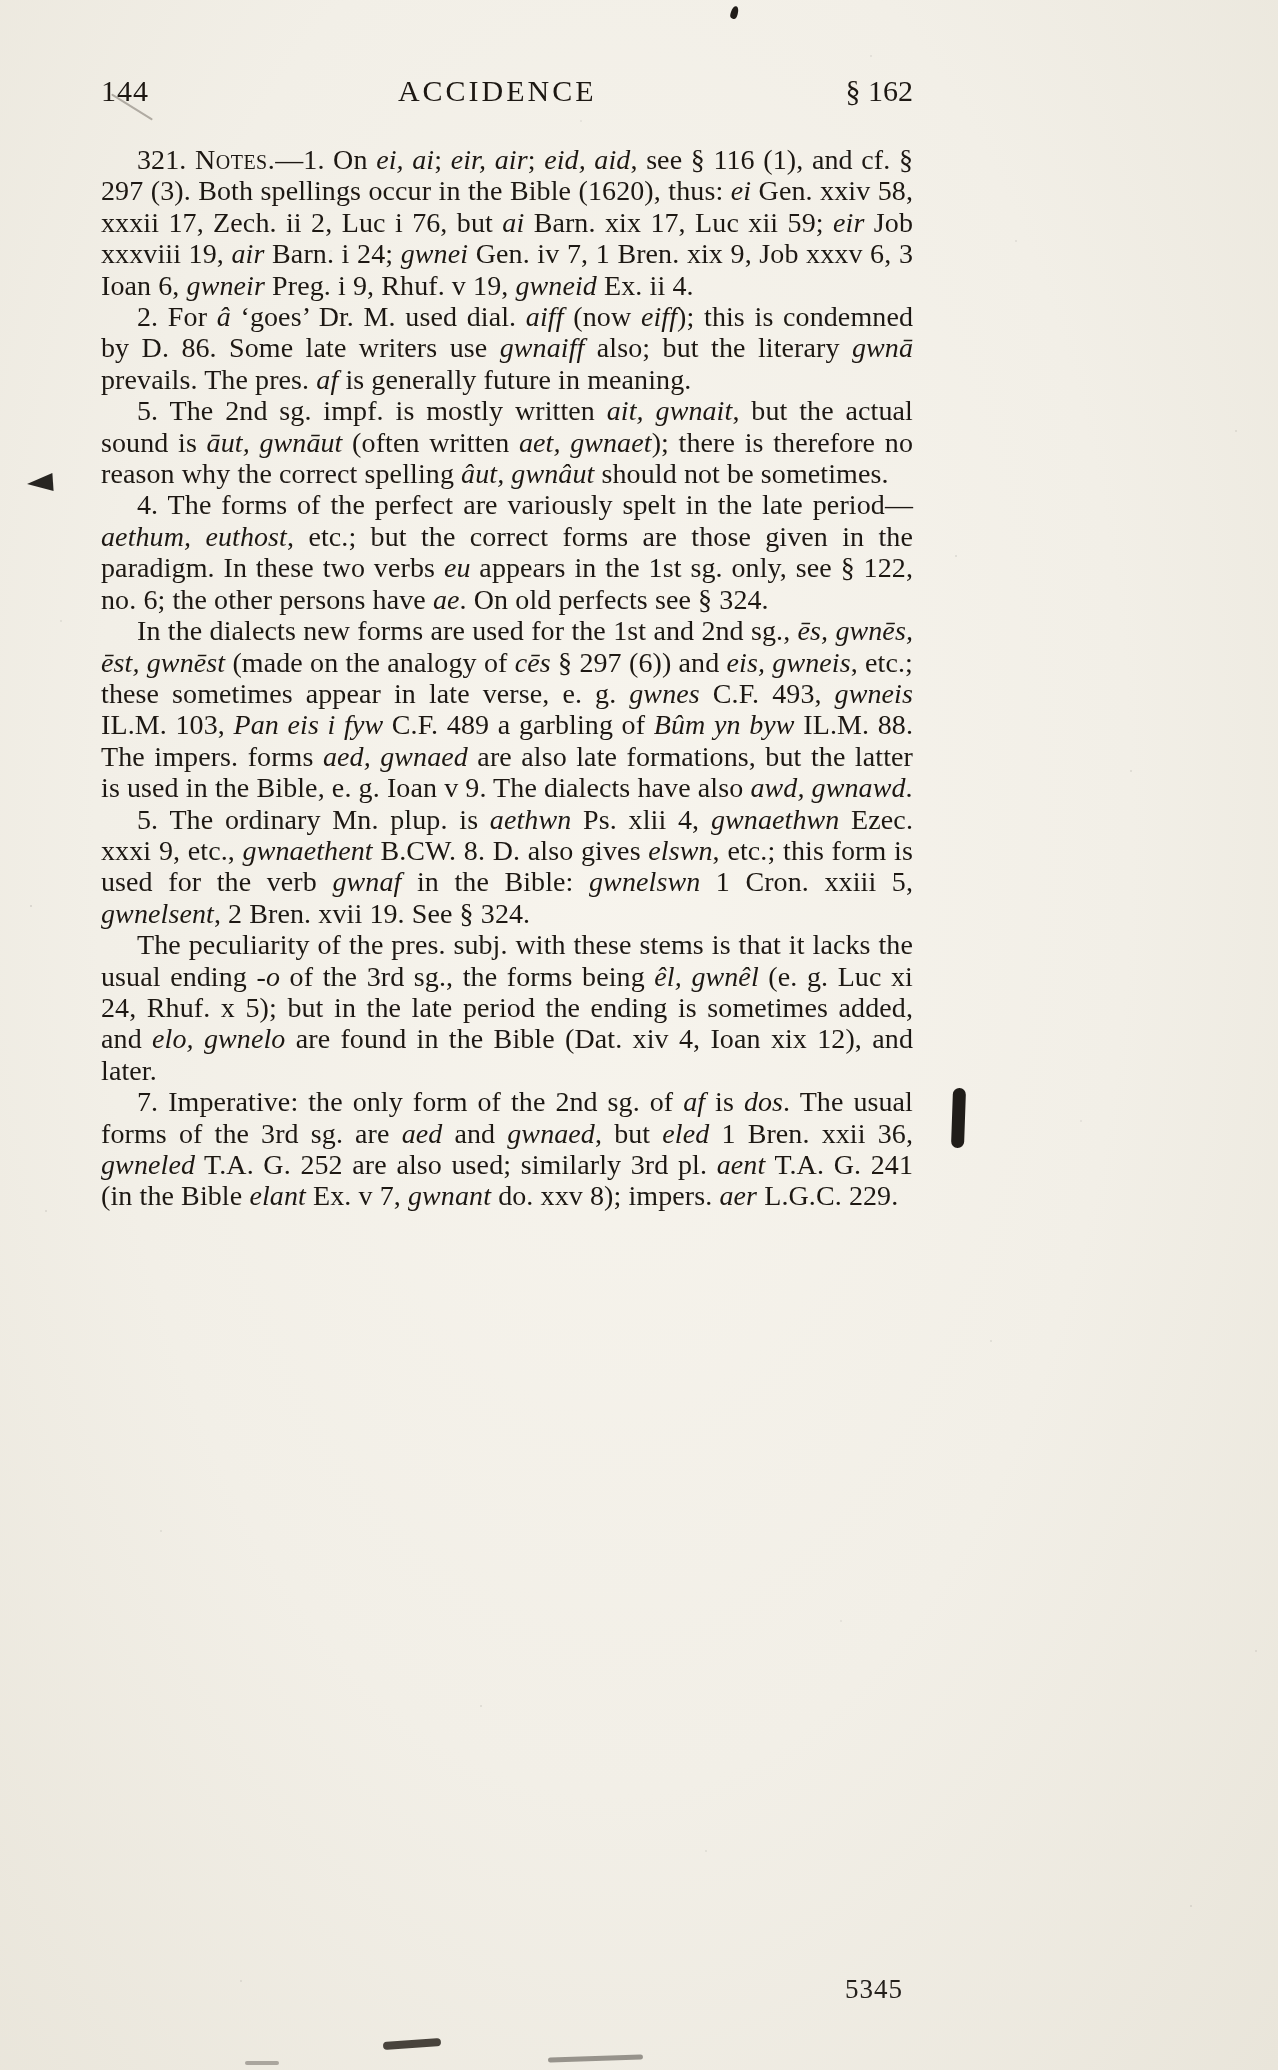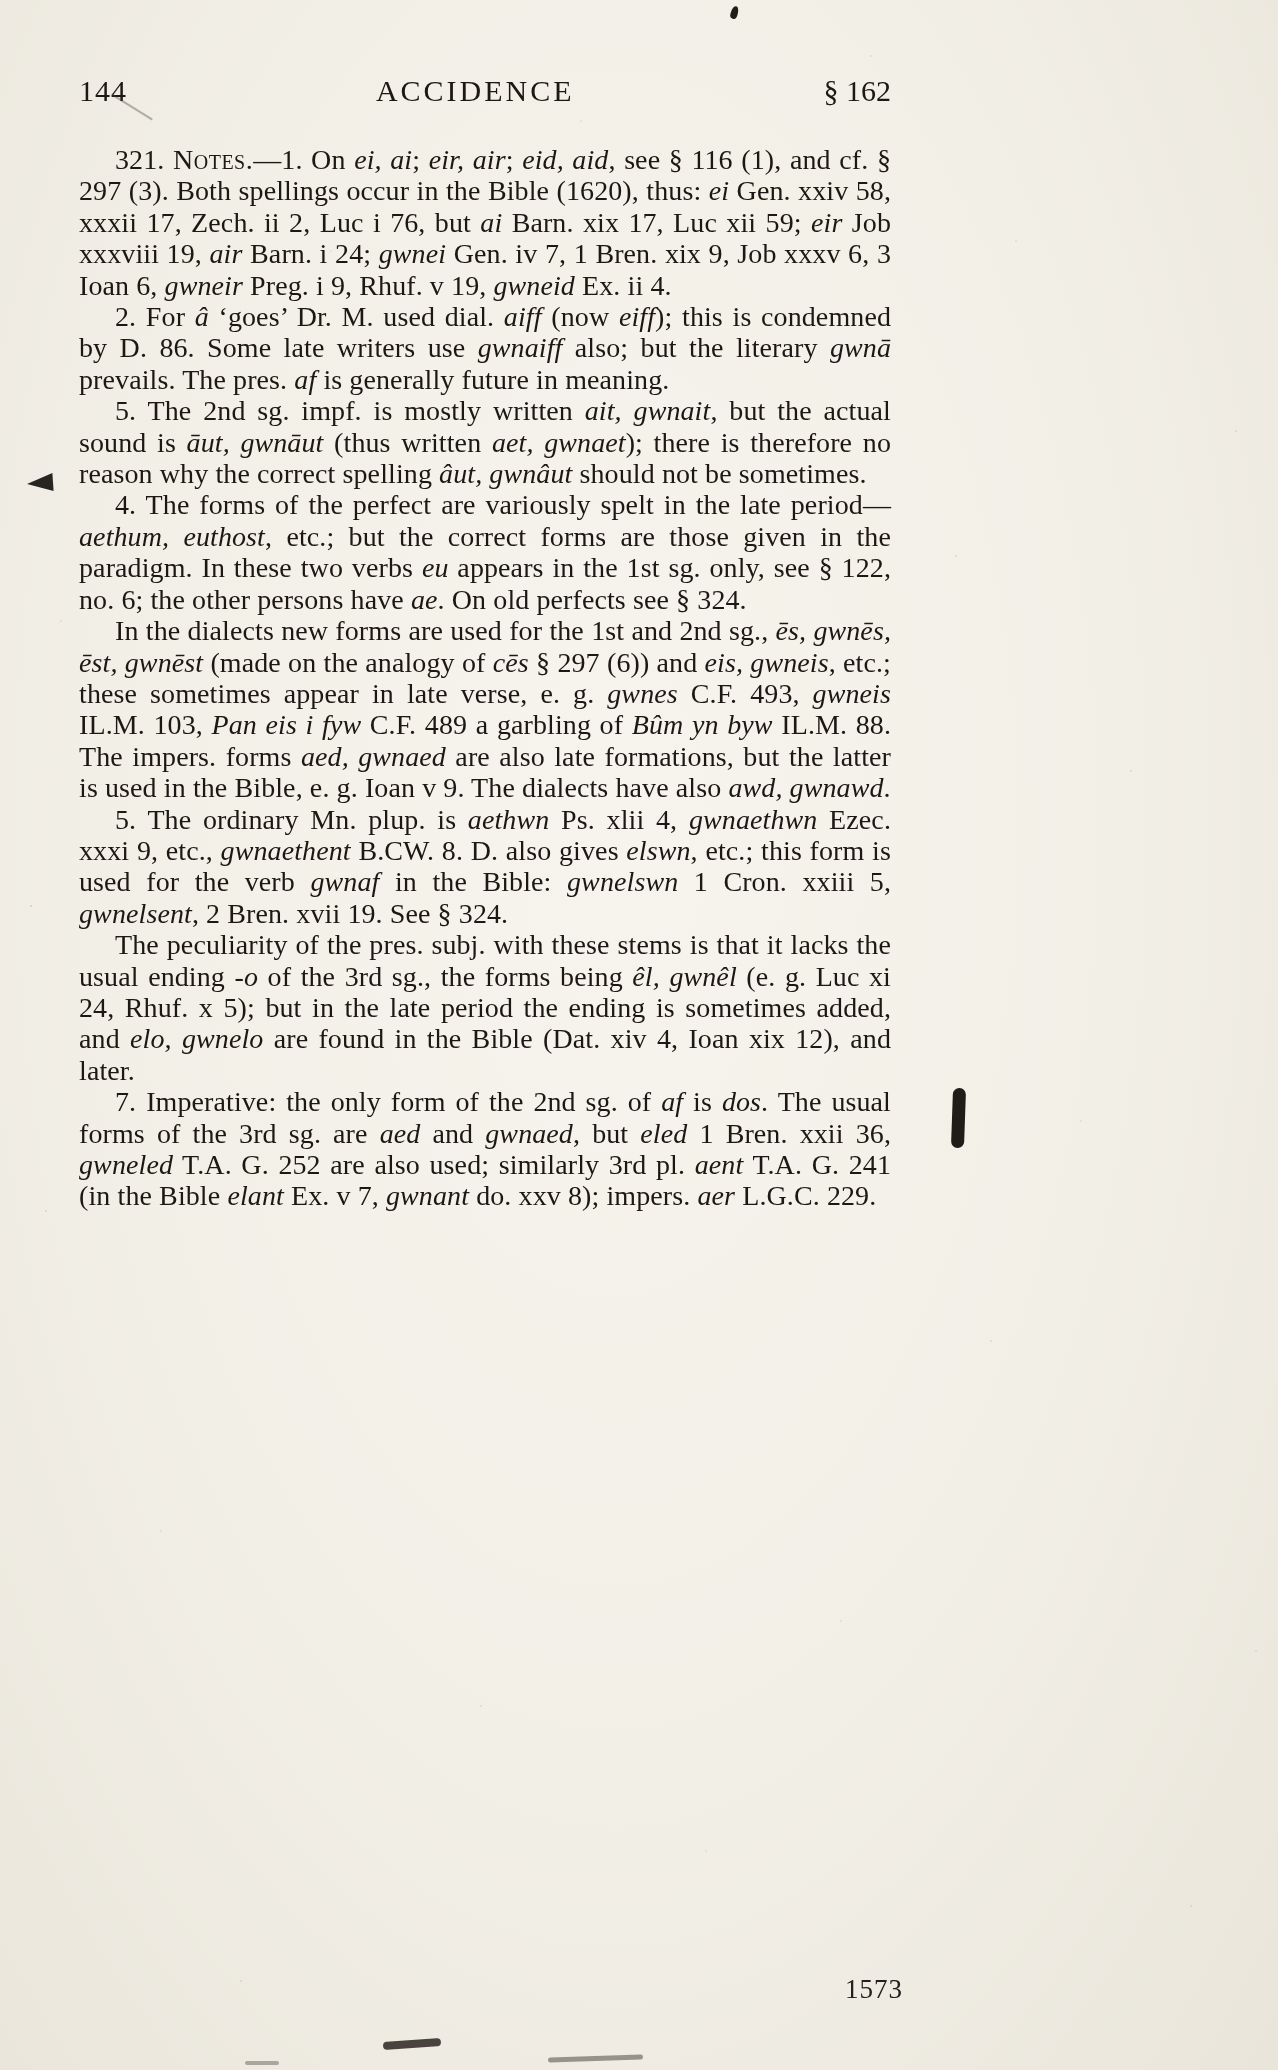--- a/index.html
+++ b/index.html
@@ -10,21 +10,21 @@
     overflow: hidden;
   }
   .page {
     position: relative;
     width: 1278px; height: 2070px;
     background: radial-gradient(ellipse at 48% 40%, #f7f4ed 0%, #f2efe7 55%, #e9e5da 100%);
     overflow: hidden;
   }
   .content {
     position: absolute;
-    left: 79px; top: 74px;
+    left: 101px; top: 74px;
     width: 812px;
   }
   .header {
     display: flex;
     justify-content: space-between;
     align-items: baseline;
     font-size: 30px;
     line-height: 34px;
     margin-bottom: 36px;
   }
@@ -128,30 +128,30 @@
 
   <div class="content">
     <div class="header">
       <span class="pagenum">144</span>
       <span class="title">ACCIDENCE</span>
       <span class="section">§ 162</span>
     </div>
     <div class="body-text">
         <p><span class="b">321. </span><span class="sc">Notes.</span><span>—1. On </span><span class="i">ei, ai</span><span>; </span><span class="i">eir, air</span><span>; </span><span class="i">eid, aid</span><span>, see § 116 (1), and cf. § 297 (3). Both spellings occur in the Bible (1620), thus: </span><span class="i">ei</span><span> Gen. xxiv 58, xxxii 17, Zech. ii 2, Luc i 76, but </span><span class="i">ai</span><span> Barn. xix 17, Luc xii 59; </span><span class="i">eir</span><span> Job xxxviii 19, </span><span class="i">air</span><span> Barn. i 24; </span><span class="i">gwnei</span><span> Gen. iv 7, 1 Bren. xix 9, Job xxxv 6, 3 Ioan 6, </span><span class="i">gwneir</span><span> Preg. i 9, Rhuf. v 19, </span><span class="i">gwneid</span><span> Ex. ii 4.</span></p>
         <p><span>2. For </span><span class="i">â</span><span> ‘goes’ Dr. M. used dial. </span><span class="i">aiff</span><span> (now </span><span class="i">eiff</span><span>); this is condemned by D. 86.  Some late writers use </span><span class="i">gwnaiff</span><span> also; but the literary </span><span class="i">gwnā</span><span> prevails.  The pres. </span><span class="i">af</span><span> is generally future in meaning.</span></p>
-        <p><span>5. The 2nd sg. impf. is mostly written </span><span class="i">ait, gwnait</span><span>, but the actual sound is </span><span class="i">āut, gwnāut</span><span> (thus written </span><span class="i">aet, gwnaet</span><span>); there is therefore no reason why the correct spelling </span><span class="i">âut, gwnâut</span><span> should not be sometimes.</span></p>
+        <p><span>5. The 2nd sg. impf. is mostly written </span><span class="i">ait, gwnait</span><span>, but the actual sound is </span><span class="i">āut, gwnāut</span><span> (often written </span><span class="i">aet, gwnaet</span><span>); there is therefore no reason why the correct spelling </span><span class="i">âut, gwnâut</span><span> should not be sometimes.</span></p>
         <p><span>4. The forms of the perfect are variously spelt in the late period—</span><span class="i">aethum, euthost</span><span>, etc.; but the correct forms are those given in the paradigm.  In these two verbs </span><span class="i">eu</span><span> appears in the 1st sg. only, see § 122, no. 6; the other persons have </span><span class="i">ae</span><span>.  On old perfects see § 324.</span></p>
         <p><span>In the dialects new forms are used for the 1st and 2nd sg., </span><span class="i">ēs, gwnēs, ēst, gwnēst</span><span> (made on the analogy of </span><span class="i">cēs</span><span> § 297 (6)) and </span><span class="i">eis, gwneis</span><span>, etc.; these sometimes appear in late verse, e. g. </span><span class="i">gwnes</span><span> C.F. 493, </span><span class="i">gwneis</span><span> IL.M. 103, </span><span class="i">Pan eis i fyw</span><span> C.F. 489 a garbling of </span><span class="i">Bûm yn byw</span><span> IL.M. 88.  The impers. forms </span><span class="i">aed, gwnaed</span><span> are also late formations, but the latter is used in the Bible, e. g. Ioan v 9. The dialects have also </span><span class="i">awd, gwnawd</span><span>.</span></p>
         <p><span>5. The ordinary Mn. plup. is </span><span class="i">aethwn</span><span> Ps. xlii 4, </span><span class="i">gwnaethwn</span><span> Ezec. xxxi 9, etc., </span><span class="i">gwnaethent</span><span> B.CW. 8.  D. also gives </span><span class="i">elswn</span><span>, etc.; this form is used for the verb </span><span class="i">gwnaf</span><span> in the Bible: </span><span class="i">gwnelswn</span><span> 1 Cron. xxiii 5, </span><span class="i">gwnelsent</span><span>, 2 Bren. xvii 19.  See § 324.</span></p>
         <p><span>The peculiarity of the pres. subj. with these stems is that it lacks the usual ending </span><span class="i">-o</span><span> of the 3rd sg., the forms being </span><span class="i">êl, gwnêl</span><span> (e. g. Luc xi 24, Rhuf. x 5); but in the late period the ending is sometimes added, and </span><span class="i">elo, gwnelo</span><span> are found in the Bible (Dat. xiv 4, Ioan xix 12), and later.</span></p>
         <p><span>7. Imperative: the only form of the 2nd sg. of </span><span class="i">af</span><span> is </span><span class="i">dos</span><span>.  The usual forms of the 3rd sg. are </span><span class="i">aed</span><span> and </span><span class="i">gwnaed</span><span>, but </span><span class="i">eled</span><span> 1 Bren. xxii 36, </span><span class="i">gwneled</span><span> T.A. G. 252 are also used; similarly 3rd pl. </span><span class="i">aent</span><span> T.A. G. 241 (in the Bible </span><span class="i">elant</span><span> Ex. v 7, </span><span class="i">gwnant</span><span> do. xxv 8); impers. </span><span class="i">aer</span><span> L.G.C. 229.</span></p>
       </div>
   </div>
 
-  <div class="stamp">1573</div>
+  <div class="stamp">5345</div>
 
   <div class="artifact arrow-mark"></div>
   <div class="artifact right-ink-blob"></div>
   <div class="artifact top-ink-dot"></div>
   <div class="artifact pencil-stroke"></div>
   <div class="artifact bottom-smudge-1"></div>
   <div class="artifact bottom-smudge-2"></div>
   <div class="artifact bottom-smudge-3"></div>
   <div class="artifact speckles"></div>
 

